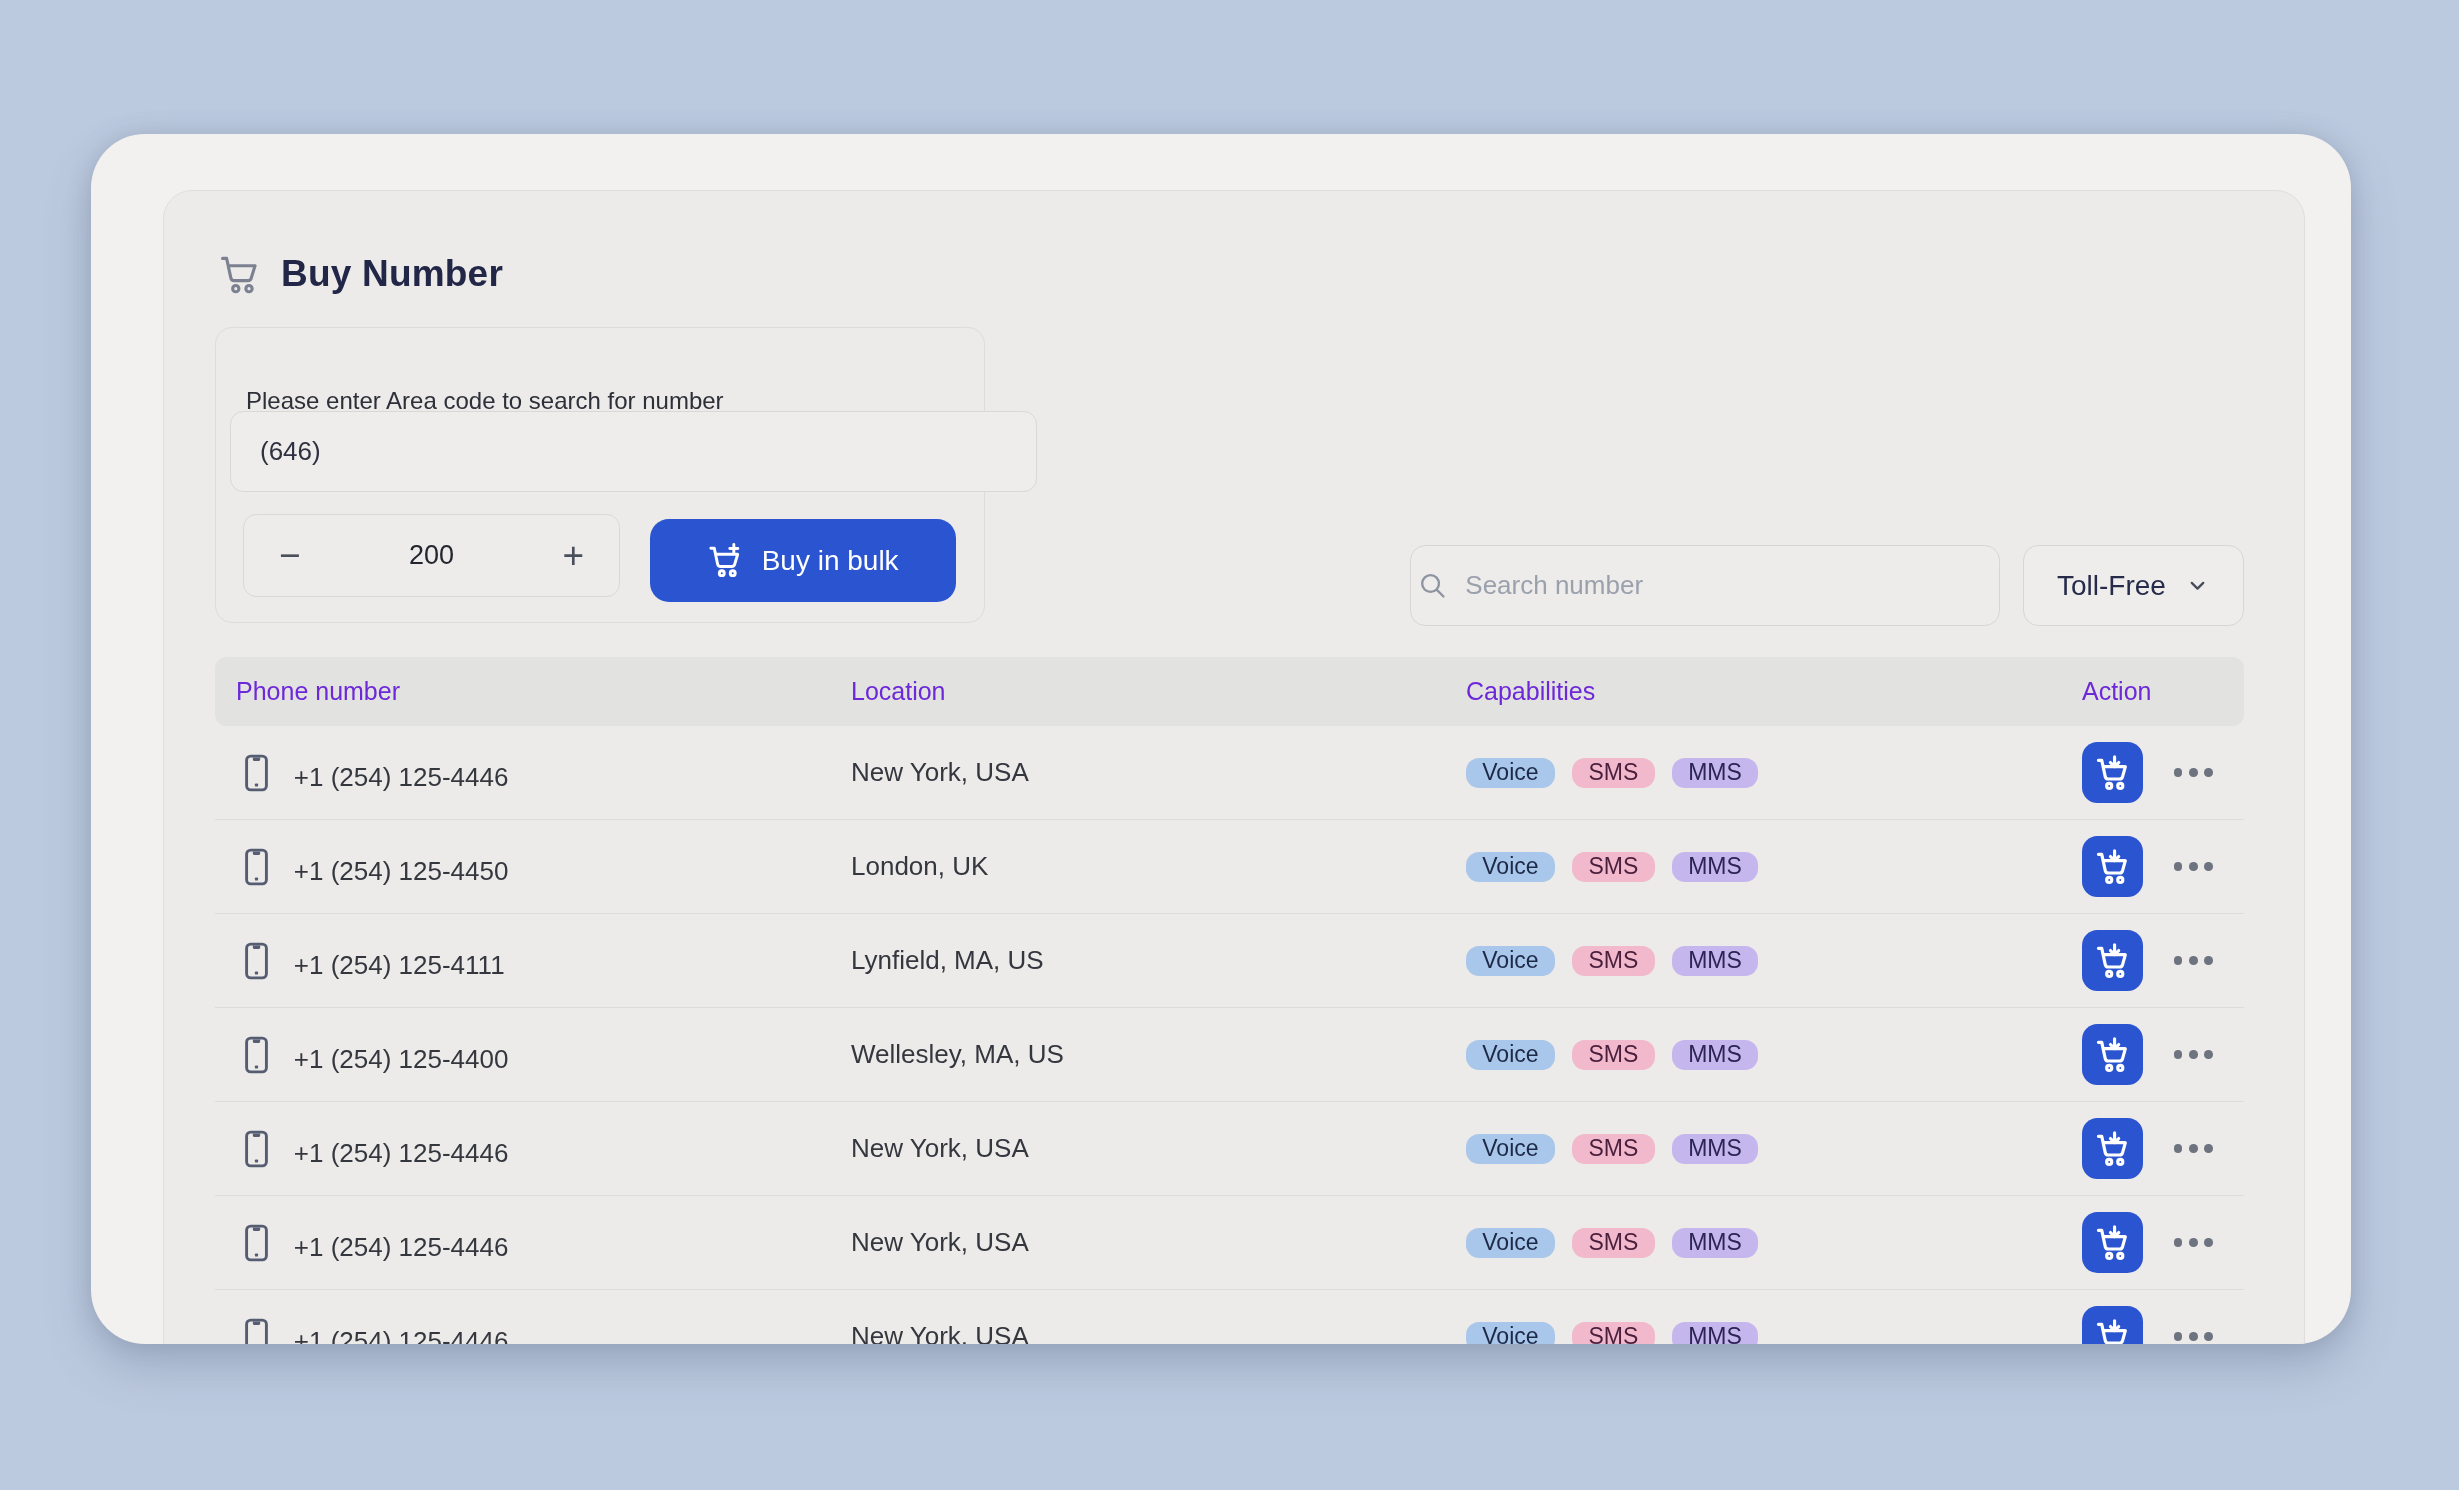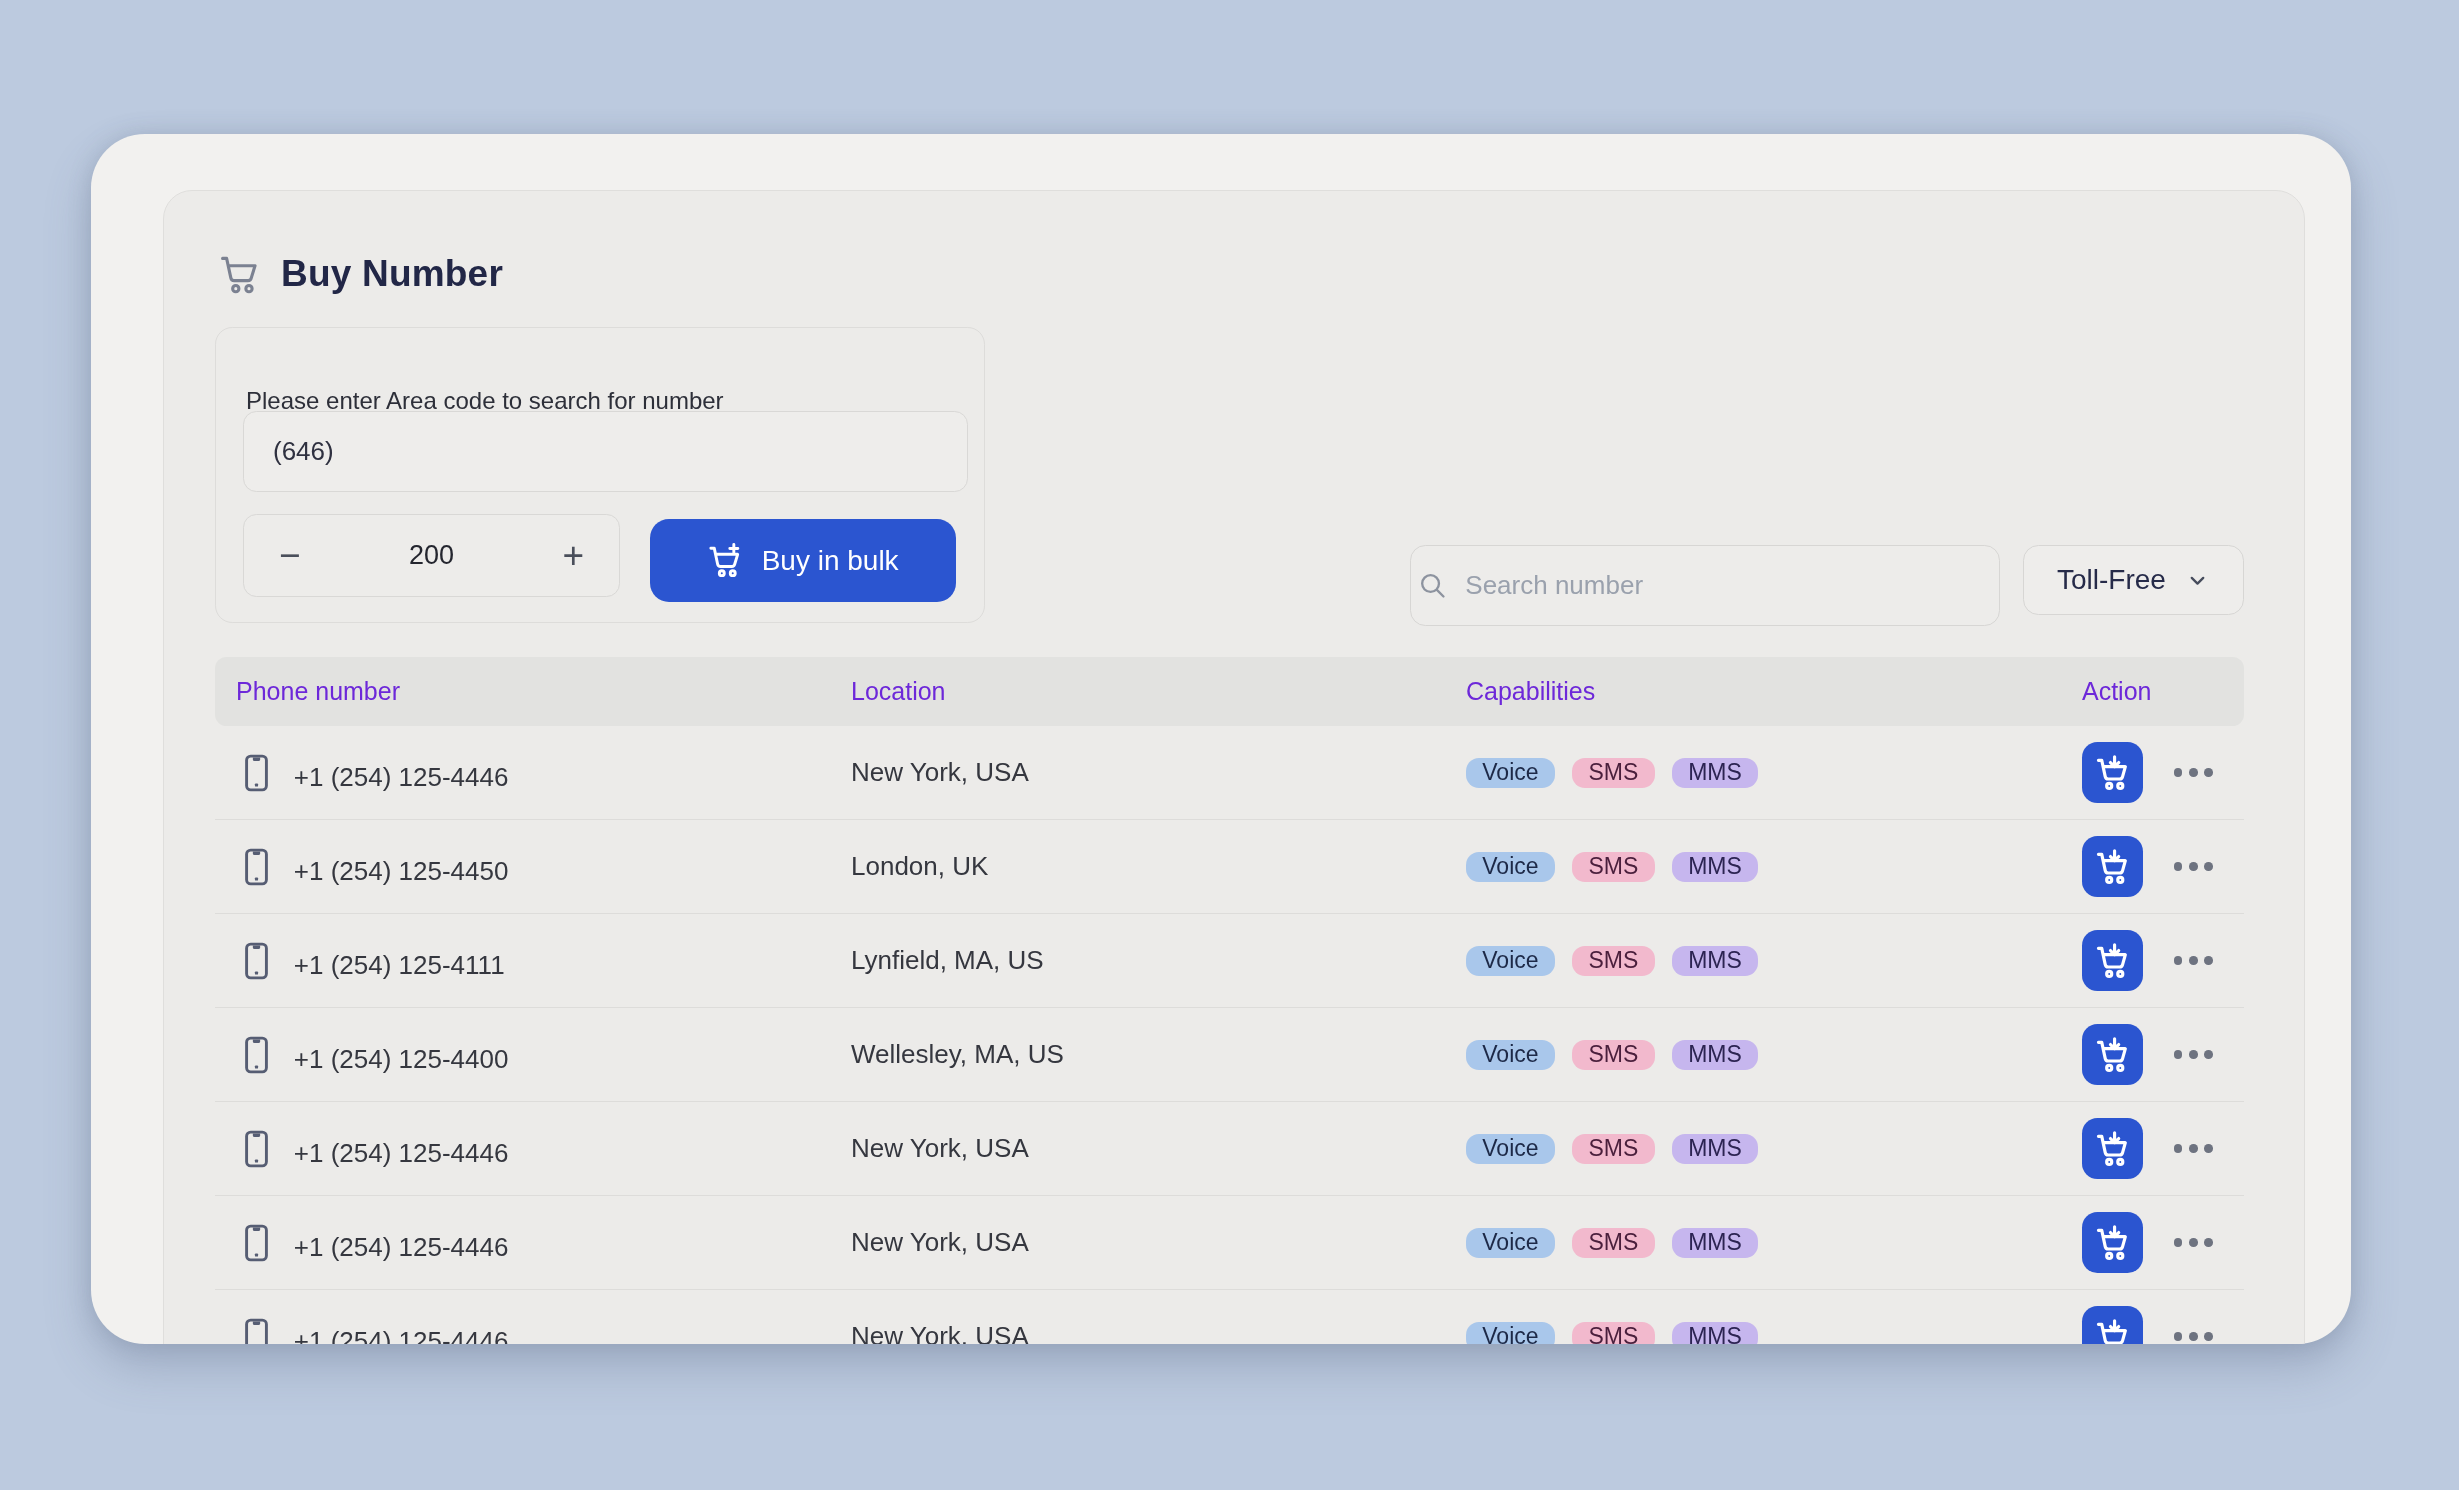--- a/index.html
+++ b/index.html
@@ -27,21 +27,21 @@
   
   .page-header{ position:absolute; left:54px; top:58px; height:50px;
     display:flex; align-items:center; gap:19px; }
   .page-header svg{ width:44px; height:44px; }
   .page-title{ font-size:37px; font-weight:600; color:var(--title-ink,#222747); letter-spacing:0.2px; }
 
   
   .bulk-panel{ position:absolute; left:51px; top:136px; width:770px; height:296px;
     border:1.9px solid #dddcda; border-radius:17.3px; }
   .bulk-label{ position:absolute; left:30px; top:31px; font-size:24px; color:#2d2f39;margin-top:28px; }
-  .area-input{ position:absolute; left:27px; top:83px; width:725px; height:81px;
+  .area-input{ position:absolute; left:14px; top:83px; width:807px; height:81px;
     border:1.9px solid #d9d8d6; border-radius:13.4px; background:#eeedeb;
     font-family:inherit; font-size:26px; color:#2f3140; padding:0 29px; outline:none; }
   .stepper{ position:absolute; left:27px; top:186px; width:377px; height:83px;
     border:1.9px solid #d9d8d6; border-radius:13.4px; background:#edecea;
     display:flex; align-items:center; justify-content:space-between; padding:0 35px; }
   .step-btn{ background:none; border:none; font-family:inherit; font-size:37px;
     line-height:1; color:#4a4f5b; cursor:pointer; }
   .stepper-value{ font-size:27px; color:#24262f; }
   .buy-bulk-btn{ position:absolute; left:434px; top:191px; width:306px; height:83px;
     border:none; border-radius:19px; background:var(--accent-blue,#2b55d0); color:#ffffff;
@@ -50,21 +50,21 @@
   .buy-bulk-btn svg{ width:37px; height:37px; }
 
   
   .search-box{ position:absolute; left:1246px; top:354px; width:590px; height:81px;
     border:1.9px solid #d7d6d4; border-radius:15.4px; background:#edecea;
     display:flex; align-items:center; gap:17.3px; padding:0 6px; }
   .search-box svg{ width:31px; height:31px; flex:0 0 auto; }
   .search-input{ flex:1; min-width:0; background:transparent; border:none; outline:none;
     font-family:inherit; font-size:26px; color:#34363f; }
   .search-input::placeholder{ color:var(--muted-ink,#9aa1ad); }
-  .type-select{ position:absolute; left:1859px; top:354px; width:221px; height:70px;
+  .type-select{ position:absolute; left:1859px; top:354px; width:221px; height:81px;
     border:1.9px solid #d7d6d4; border-radius:15.4px; background:#eeedeb;
     display:flex; align-items:center; justify-content:center; gap:19px;
     font-family:inherit; font-size:28px; font-weight:500; color:#262b49; cursor:pointer; }
   .type-select svg{ width:25px; height:25px; }
 
   
   .table{ position:absolute; left:51px; top:466px; width:2029px; }
   .thead{ height:69px; background:var(--table-header-background,#e2e2e0); border-radius:11.5px;
     display:grid; grid-template-columns:615px 615px 616px 1fr; align-items:center;
     padding-left:21px; font-size:25px; font-weight:500; color:#6d28d9; }

